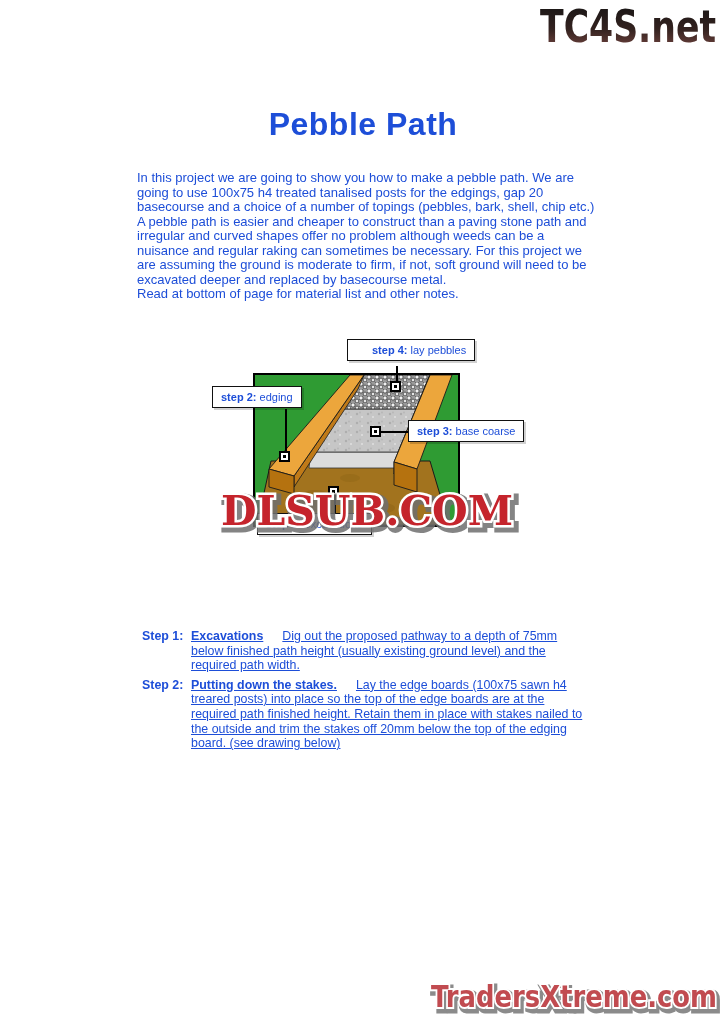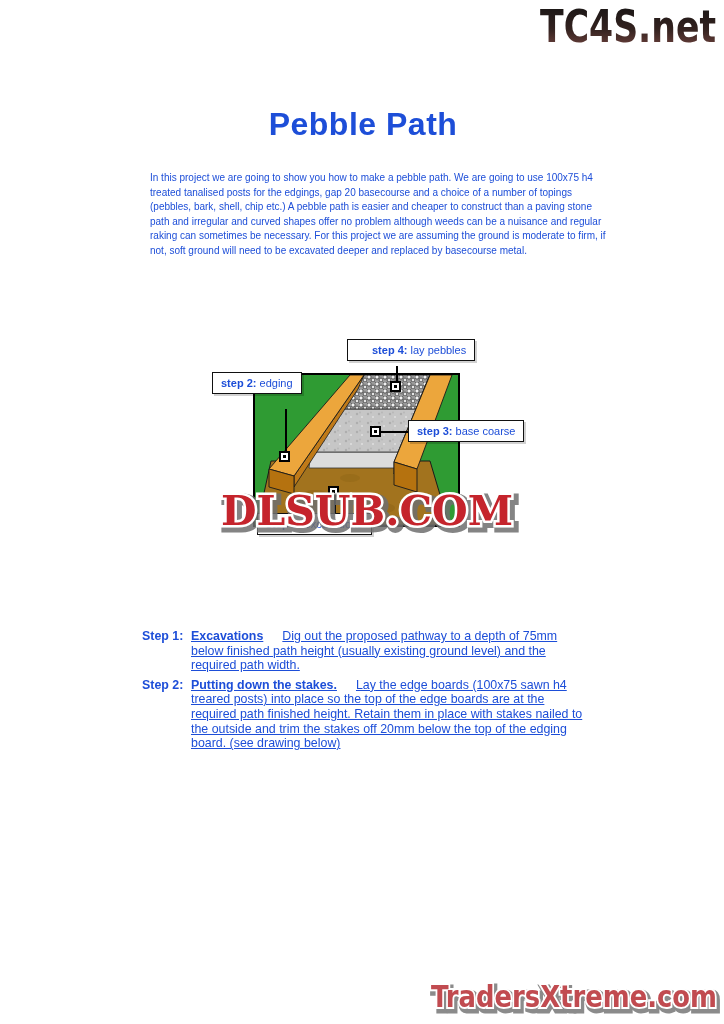--- a/index.html
+++ b/index.html
@@ -10,36 +10,36 @@
   }
   
   .tc4s{position:absolute;left:528px;top:0;width:196px;height:54px;}
   
   .title{
     position:absolute;left:137px;top:106px;width:452px;text-align:center;
     font-size:32px;font-weight:bold;letter-spacing:0.5px;
   }
   
   .intro{
-    position:absolute;left:150px;top:171px;width:458px;
-    font-size:10px;line-height:14.55px;
+    position:absolute;left:137px;top:171px;width:458px;
+    font-size:13px;line-height:14.55px;
   }
   
   .figure-frame{
     position:absolute;left:253px;top:373px;z-index:1;
     border:2px solid #000;display:block;
   }
   .callout{
     position:absolute;z-index:4;background:#fff;border:1.5px solid #111;
     font-size:11px;padding:4px 8px;white-space:nowrap;
     box-shadow:2px 2px 0 rgba(0,0,0,0.18);
   }
   .callout b{font-weight:bold;}
   .co4{left:347px;top:339px;padding-left:24px;}
-  .co2{left:212px;top:372px;}
+  .co2{left:212px;top:386px;}
   .co3{left:408px;top:420px;padding-left:8px;}
   .co1{left:257px;top:513px;}
   .cline{position:absolute;background:#000;z-index:2;}
   .ln4{left:396px;top:366px;width:1.5px;height:18px;}
   .ln2{left:285px;top:409px;width:1.5px;height:44px;}
   .ln3{left:381px;top:431px;width:27px;height:1.5px;}
   .ln1{left:334px;top:497px;width:1.5px;height:31px;}
   .marker{
     position:absolute;z-index:3;width:7px;height:7px;background:#fff;
     border:2px solid #000;display:flex;align-items:center;justify-content:center;
@@ -76,20 +76,21 @@
         <stop offset="1" stop-color="#7c4a45"></stop>
       </linearGradient>
     </defs>
     <text x="188" y="42" text-anchor="end" font-size="45" font-weight="bold" font-family="DejaVu Sans, Liberation Sans, sans-serif" textLength="176" lengthAdjust="spacingAndGlyphs" fill="url(#tcgrad)">TC4S.net</text>
   </svg>
 
   <div class="title">Pebble Path</div>
 
   <div class="intro">
     <div>In this project we are going to show you how to make a pebble path. We are going to use 100x75 h4 treated tanalised posts for the edgings, gap 20 basecourse and a choice of a number of topings (pebbles, bark, shell, chip etc.) A pebble path is easier and cheaper to construct than a paving stone path and irregular and curved shapes offer no problem although weeds can be a nuisance and regular raking can sometimes be necessary. For this project we are assuming the ground is moderate to firm, if not, soft ground will need to be excavated deeper and replaced by basecourse metal.</div>
+    <div>Read at bottom of page for material list and other notes.</div>
   </div>
 
   <svg class="figure-frame" width="203" height="150" viewBox="0 0 203 150">
     <defs>
       <pattern id="peb" width="8" height="7" patternUnits="userSpaceOnUse">
         <rect width="8" height="7" fill="#9a9a9a"></rect>
         <circle cx="2" cy="2" r="2.1" fill="#f2f2f2" stroke="#2a2a2a" stroke-width="0.7"></circle>
         <circle cx="6" cy="5" r="1.9" fill="#e6e6e6" stroke="#2a2a2a" stroke-width="0.7"></circle>
       </pattern>
       <pattern id="spk" width="11" height="9" patternUnits="userSpaceOnUse">

